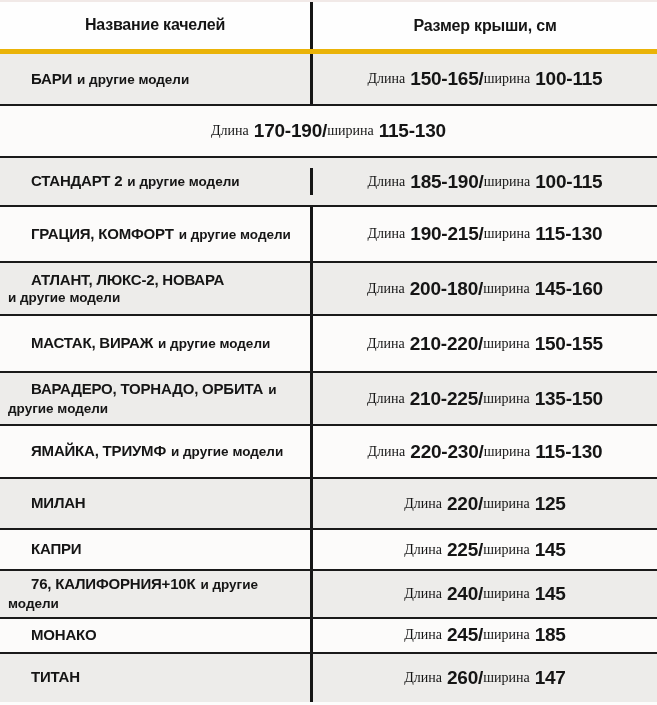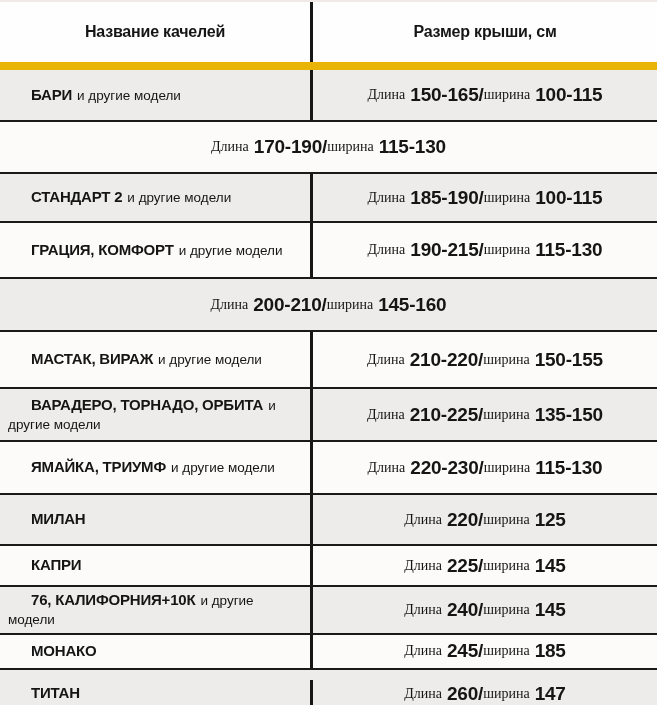--- a/index.html
+++ b/index.html
@@ -13,22 +13,22 @@
     width: 657px;
     min-height: 705px;
     border-top: 2px solid #f1e9e7;
     background: #fdfdfc;
   }
   .row {
     display: flex;
     width: 100%;
   }
   .header-row {
-    height: 68px;
-    border-bottom: 8px solid #eab308;
+    height: 52px;
+    border-bottom: 5px solid #eab308;
     background: #fefefe;
     justify-content: center;
   }
   .header-cell {
     display: flex;
     align-items: center;
     justify-content: center;
     font-weight: bold;
     font-size: 16px;
     letter-spacing: -0.2px;
@@ -59,21 +59,21 @@
   .data-row { background: #fcfbfa; border-top: 2px solid #1a1a1a; }
   .data-row.first { border-top: none; }
   .data-row.shaded { background: #edecea; }
   .name-wrap { display: block; }
   .models {
     font-weight: bold;
     font-size: 15px;
     letter-spacing: -0.2px;
     margin-left: 23px;
   }
-  .suffix { font-size: 13.5px; font-weight: normal; }
+  .suffix { font-size: 13.5px; font-weight: bold; }
   .suffix.inline { margin-left: 5px; }
   .suffix.block { display: block; margin-left: 0; }
   .lbl { font-size: 14px; font-weight: normal; }
   .lbl.sp { margin-right: 5px; font-family: Liberation Serif, serif; }
   .num { font-size: 19px; font-weight: bold; letter-spacing: -0.2px; }
 </style>
 </head>
 <body>
 
 <div class="table">
@@ -98,21 +98,21 @@
     </div>
   </div>
       <div class="row data-row" style="min-height: 52px;">
     <div class="cell size-cell">
       <span class="lbl sp">Длина</span>
           <b class="num">170-190/</b>
           <span class="lbl sp">ширина</span>
           <b class="num">115-130</b>
     </div>
   </div>
-      <div class="row data-row shaded" style="min-height: 49px;">
+      <div class="row data-row shaded" style="min-height: 49px; align-items: center;">
     <div class="cell name-cell">
       <span class="name-wrap"><span class="models">СТАНДАРТ 2</span><span class="suffix inline">и другие модели</span></span>
     </div>
     <div class="cell size-cell">
       <span class="lbl sp">Длина</span>
           <b class="num">185-190/</b>
           <span class="lbl sp">ширина</span>
           <b class="num">100-115</b>
     </div>
   </div>
@@ -121,23 +121,26 @@
       <span class="name-wrap"><span class="models">ГРАЦИЯ, КОМФОРТ</span><span class="suffix inline">и другие модели</span></span>
     </div>
     <div class="cell size-cell">
       <span class="lbl sp">Длина</span>
           <b class="num">190-215/</b>
           <span class="lbl sp">ширина</span>
           <b class="num">115-130</b>
     </div>
   </div>
       <div class="row data-row shaded" style="min-height: 53px;">
-    <div class="cell size-cell">
-      <span class="lbl sp">Длина</span>
-          <b class="num">200-210/</b>
+    <div class="cell name-cell">
+      <span class="name-wrap"><span class="models">АТЛАНТ, ЛЮКС-2, НОВАРА</span><span class="suffix block">и другие модели</span></span>
+    </div>
+    <div class="cell size-cell">
+      <span class="lbl sp">Длина</span>
+          <b class="num">200-180/</b>
           <span class="lbl sp">ширина</span>
           <b class="num">145-160</b>
     </div>
   </div>
       <div class="row data-row" style="min-height: 57px;">
     <div class="cell name-cell">
       <span class="name-wrap"><span class="models">МАСТАК, ВИРАЖ</span><span class="suffix inline">и другие модели</span></span>
     </div>
     <div class="cell size-cell">
       <span class="lbl sp">Длина</span>
@@ -205,21 +208,21 @@
     <div class="cell name-cell">
       <span class="name-wrap"><span class="models">МОНАКО</span><span class="suffix"></span></span>
     </div>
     <div class="cell size-cell">
       <span class="lbl sp">Длина</span>
           <b class="num">245/</b>
           <span class="lbl sp">ширина</span>
           <b class="num">185</b>
     </div>
   </div>
-      <div class="row data-row shaded" style="min-height: 50px; align-items: center;">
+      <div class="row data-row shaded" style="min-height: 50px;">
     <div class="cell name-cell">
       <span class="name-wrap"><span class="models">ТИТАН</span><span class="suffix"></span></span>
     </div>
     <div class="cell size-cell">
       <span class="lbl sp">Длина</span>
           <b class="num">260/</b>
           <span class="lbl sp">ширина</span>
           <b class="num">147</b>
     </div>
   </div>

